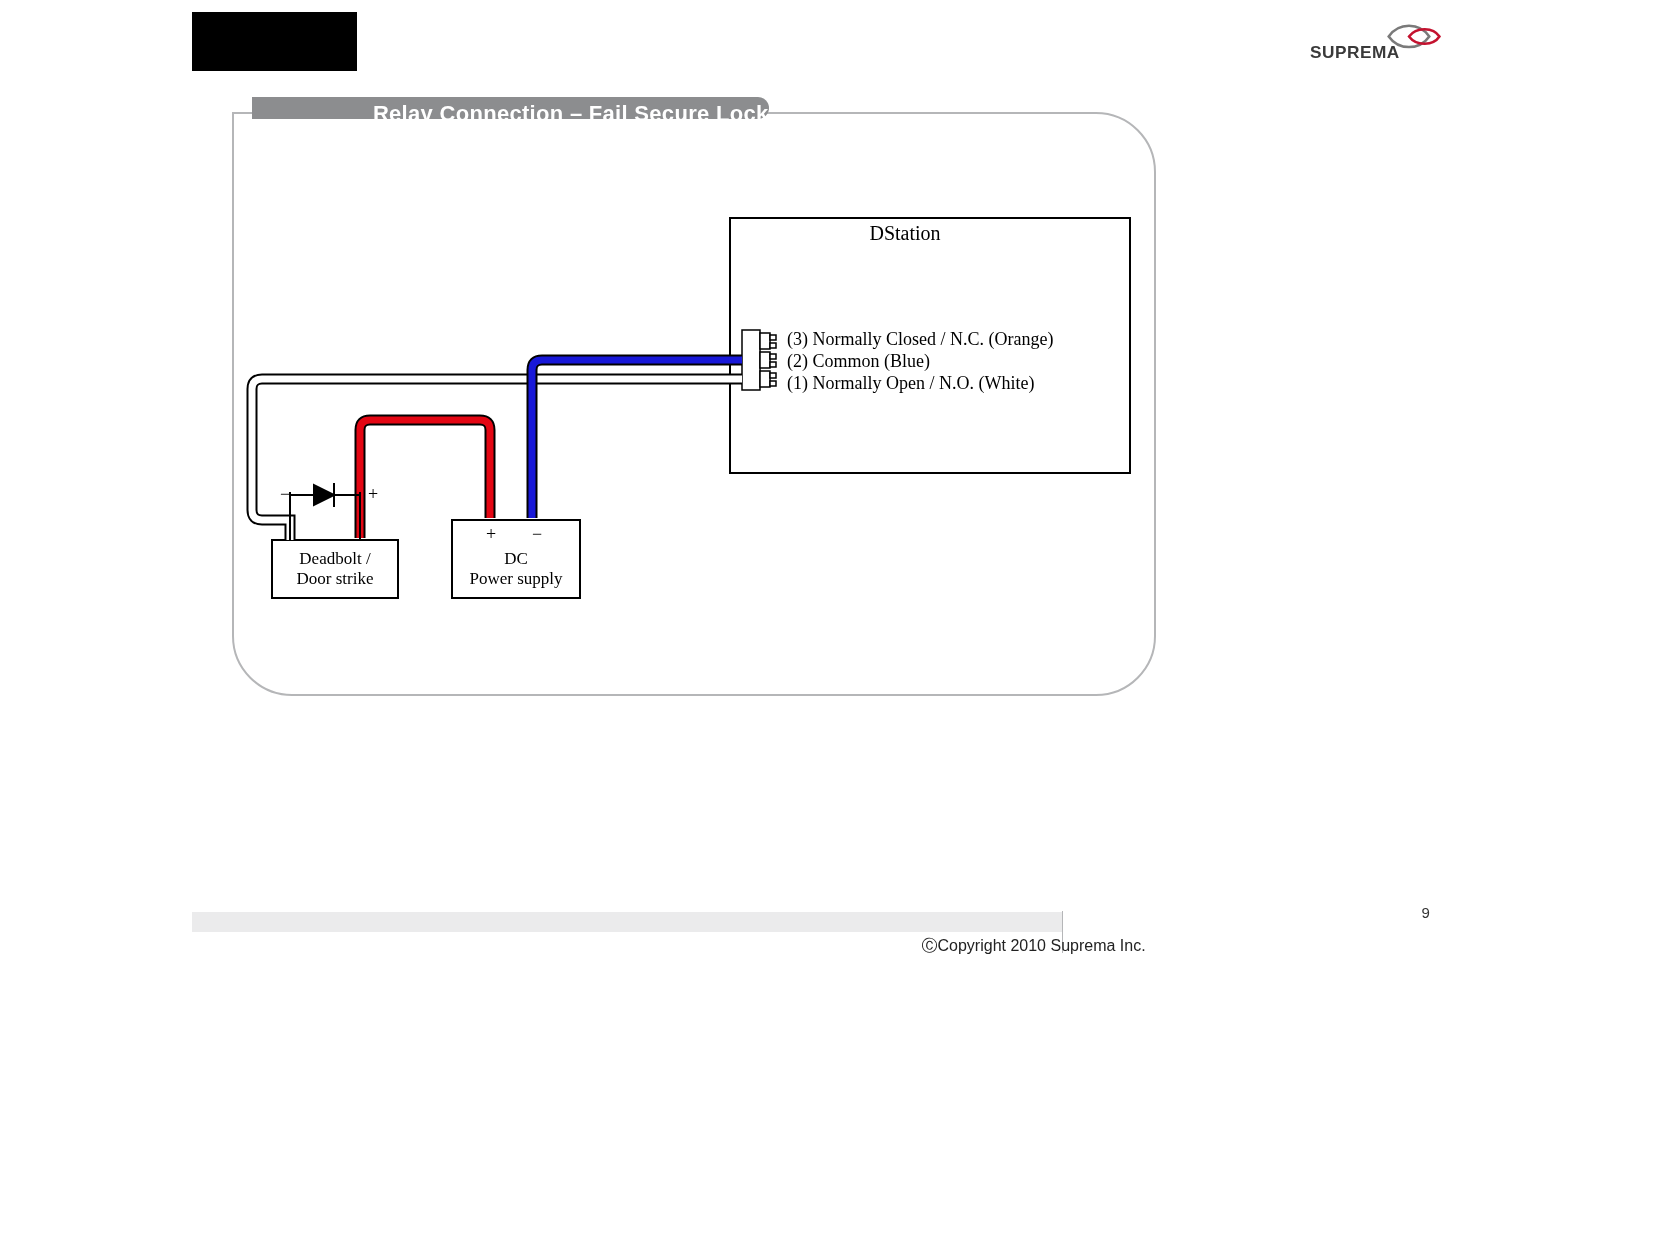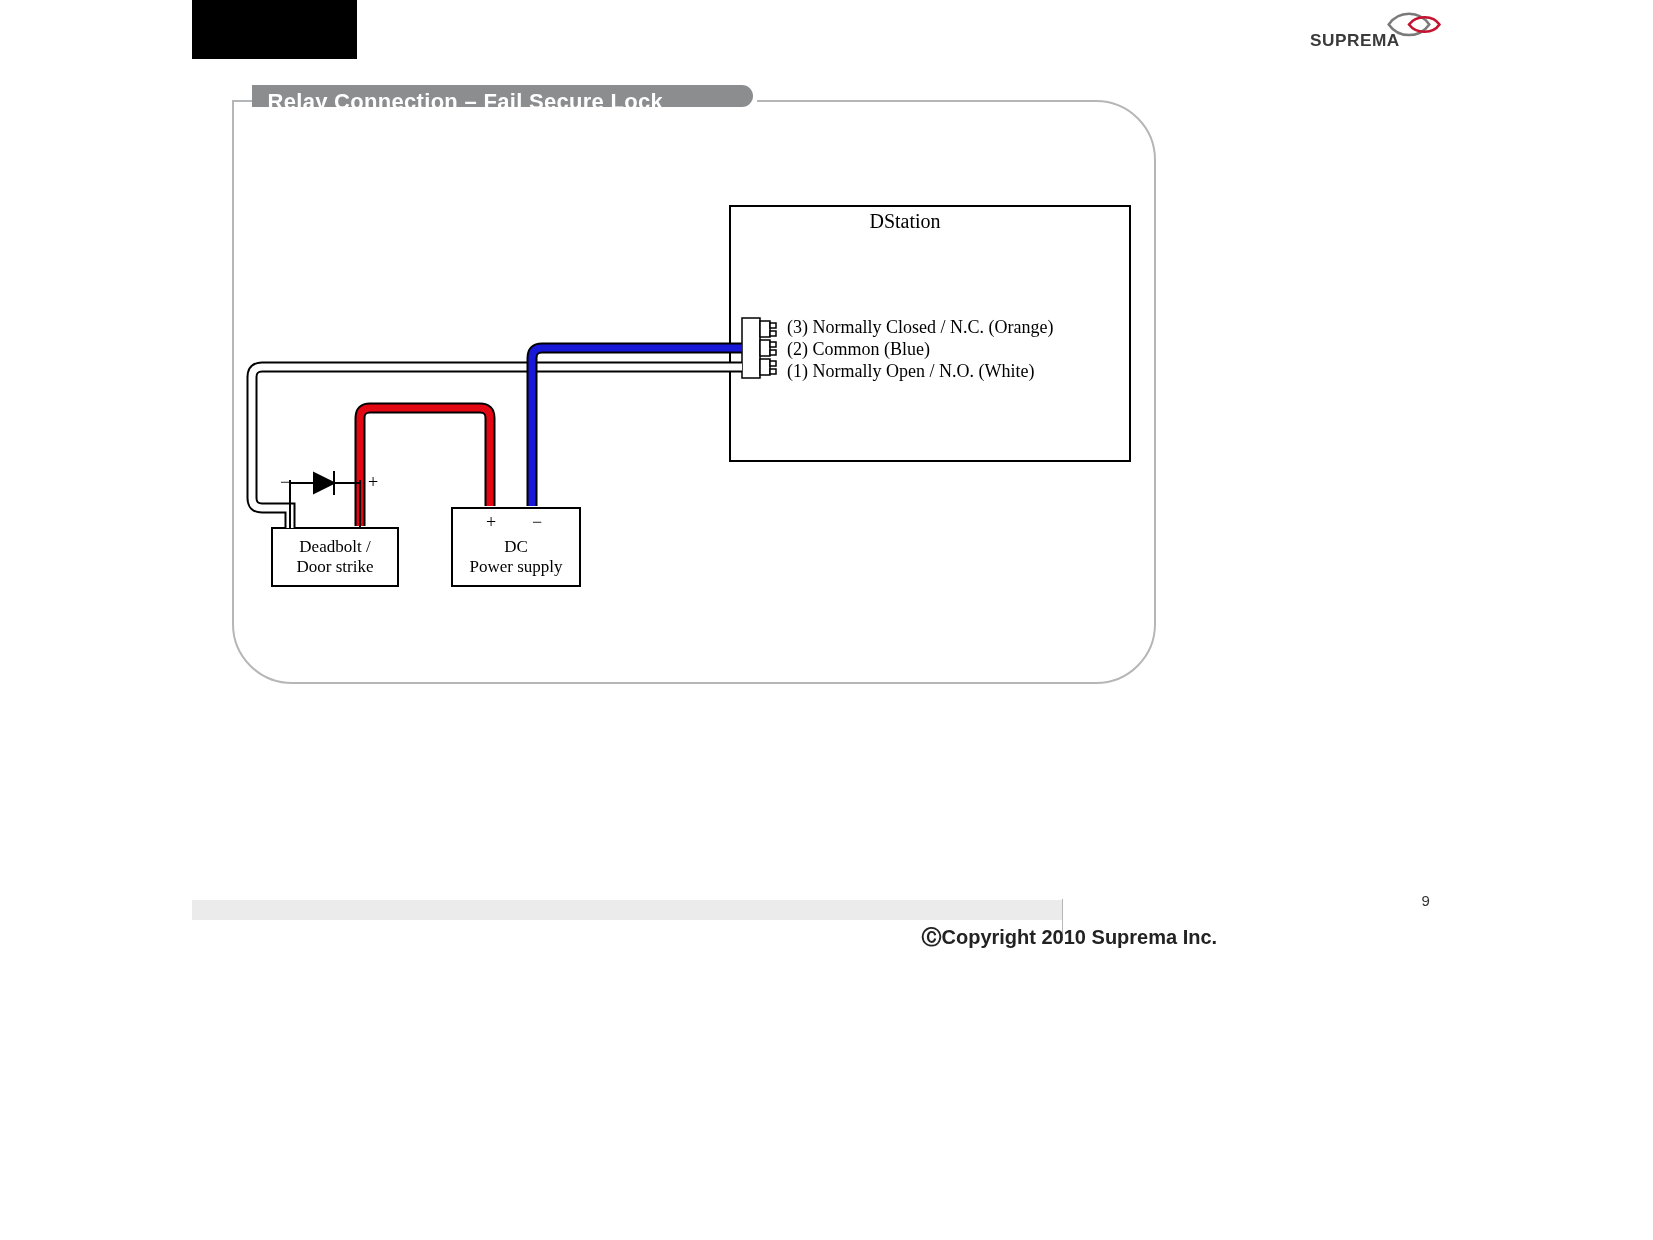--- a/index.html
+++ b/index.html
@@ -1,28 +1,28 @@
 <!DOCTYPE html>
 <html><head>
 <meta charset="utf-8">
 <style>
   html,body{margin:0;padding:0;background:#fff;font-family:Arial,Helvetica,sans-serif;}
-  .slide{position:relative;width:1270px;height:952px;margin:0 auto;background:#fff;overflow:hidden;}
+  .slide{position:relative;width:1270px;height:952px;margin:12px auto;background:#fff;overflow:hidden;text-align:right;}
   .black-bar{position:absolute;left:0;top:0;width:165px;height:59px;background:#000;}
   .grey-banner{position:absolute;left:0;top:0;width:1270px;height:59px;background:#c9c9ca;z-index:-1;}
   .logo{position:absolute;right:20px;top:6px;width:132px;height:46px;}
   .logo svg{width:100%;height:100%;}
-  .title-pill{position:absolute;left:60px;top:85px;width:485px;height:22px;background:#8c8d8f;border-top-right-radius:20px;border-bottom-right-radius:20px;color:#fff;font-size:22px;font-weight:bold;line-height:34px;padding-left:16px;letter-spacing:.3px;}
+  .title-pill{position:absolute;left:60px;top:85px;width:485px;height:22px;background:#8c8d8f;border-top-right-radius:20px;border-bottom-right-radius:20px;color:#fff;font-size:22px;font-weight:bold;line-height:34px;padding-left:32px;letter-spacing:.3px;}
   .panel{position:absolute;left:40px;top:100px;width:920px;height:580px;border:2px solid #b5b6b8;border-radius:60px;border-top-left-radius:0;}
   
   .panel-mask{position:absolute;left:60px;top:98px;width:505px;height:6px;background:#fff;}
 
   .diagram{position:absolute;left:40px;top:108px;width:940px;height:560px;font-family:Liberation Serif, serif;}
 
-  .copyright{position:absolute;left:730px;top:924px;font-size:20px;color:#222;font-weight:bold;}
+  .copyright{position:absolute;left:730px;top:924px;font-size:16px;color:#222;}
   .pagenum{position:absolute;left:1230px;top:892px;font-size:15px;color:#333;}
   .foot-grey{position:absolute;left:0;top:900px;width:870px;height:20px;background:#ebebec;}
   .foot-line{position:absolute;left:870px;top:899px;width:0;height:42px;border-left:1px solid #b5b6b8;}
 </style>
 </head>
 <body>
 
 <div class="slide">
   <div class="grey-banner"></div>
   <div class="black-bar"></div>

